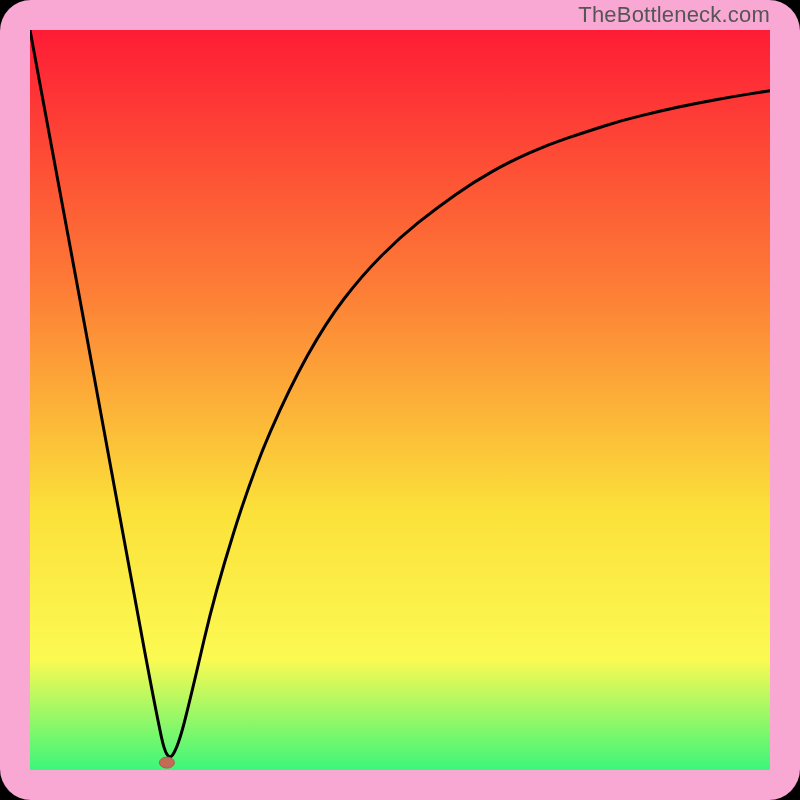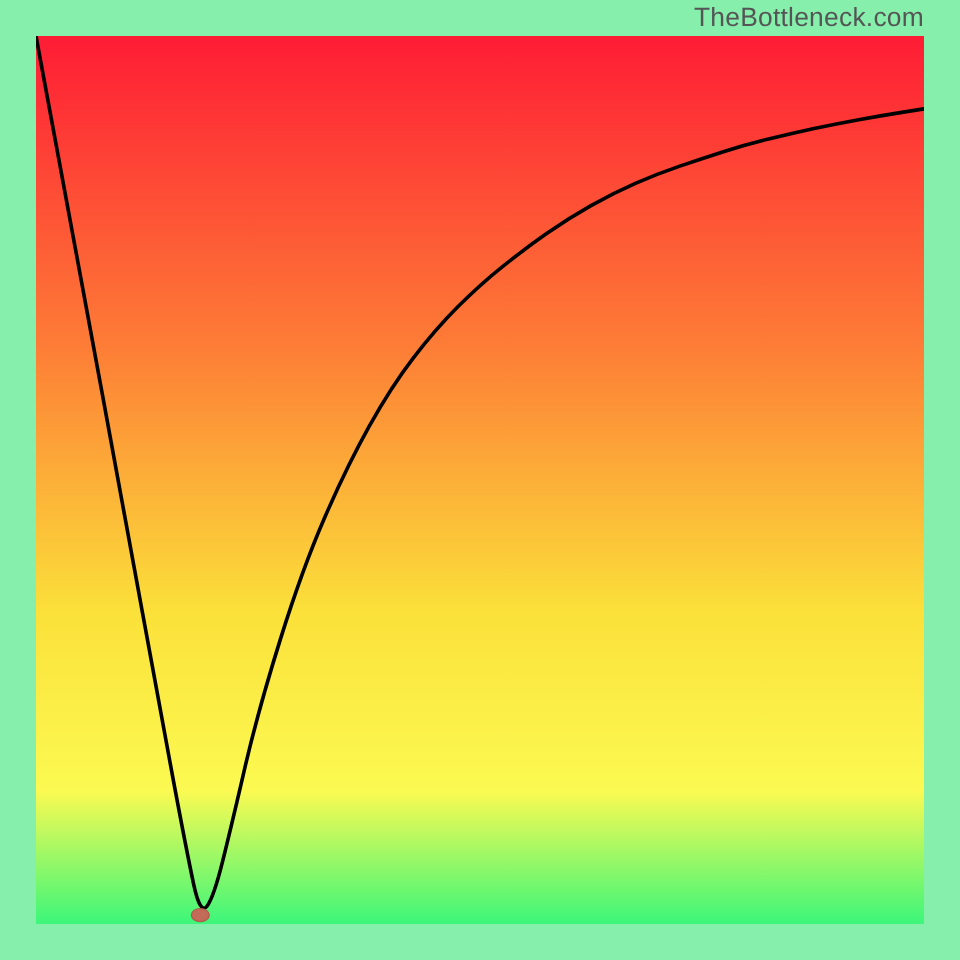--- a/index.html
+++ b/index.html
@@ -8,21 +8,22 @@
     width: 800px;
     height: 800px;
     overflow: hidden;
     background: #000;
     font-family: Arial, Helvetica, sans-serif;
   }
   .frame {
     position: relative;
     width: 800px;
     height: 800px;
-    background: #86efac;
+    background: #f9a8d4;
+    border-radius: 31px;
   }
   .watermark {
     position: absolute;
     top: 2px;
     right: 30px;
     color: #555;
     font-size: 22px;
     font-weight: 500;
     letter-spacing: 0.2px;
     z-index: 5;

